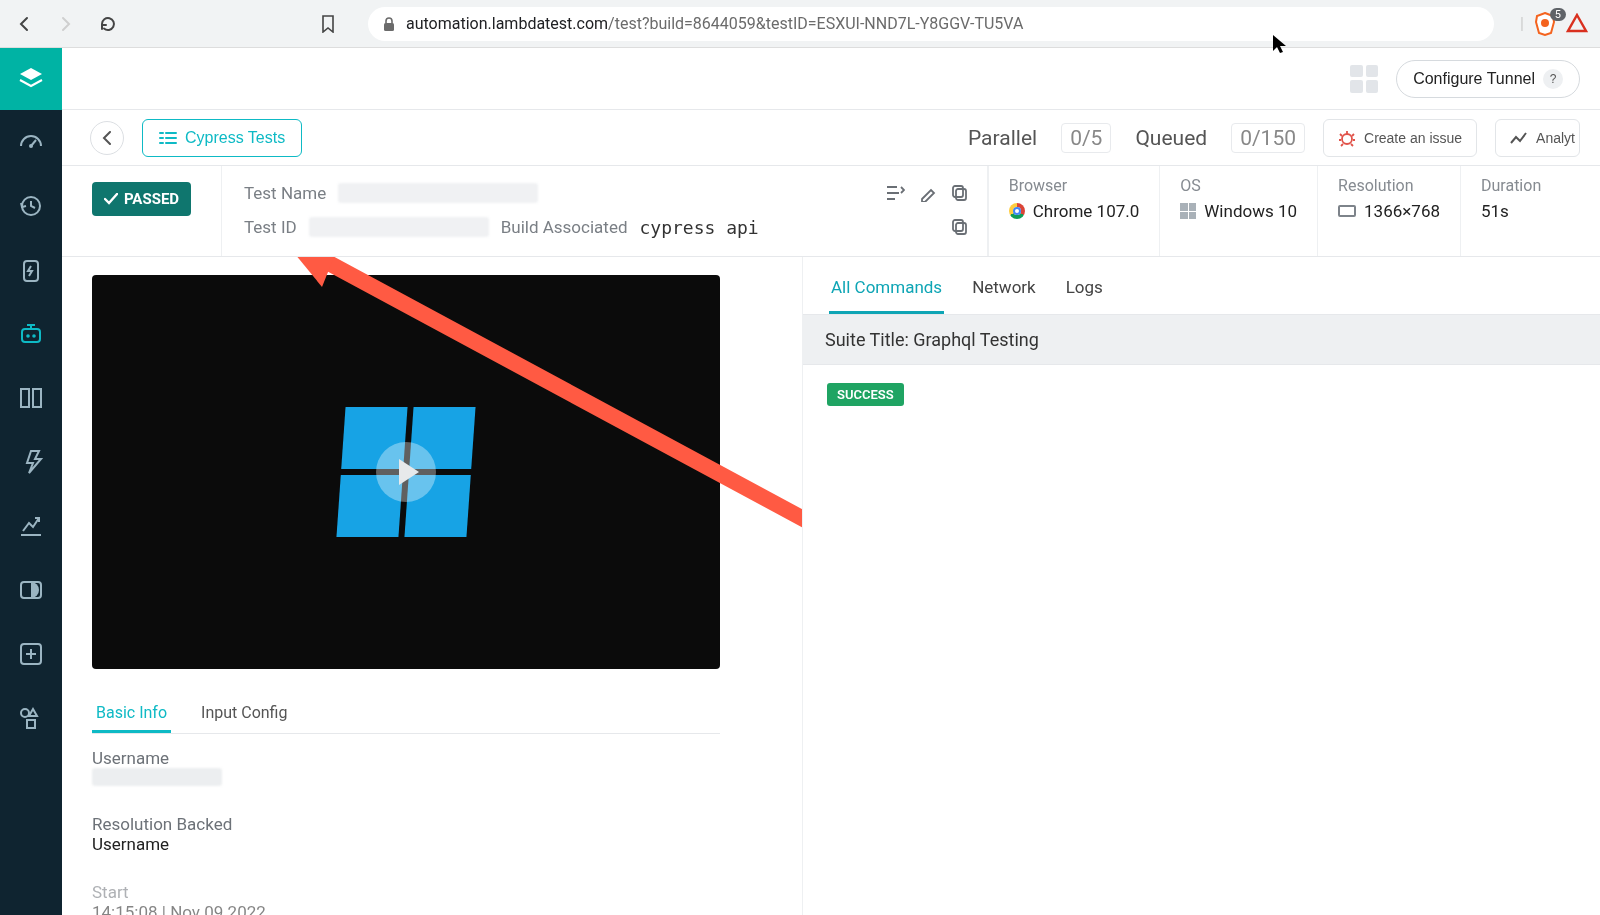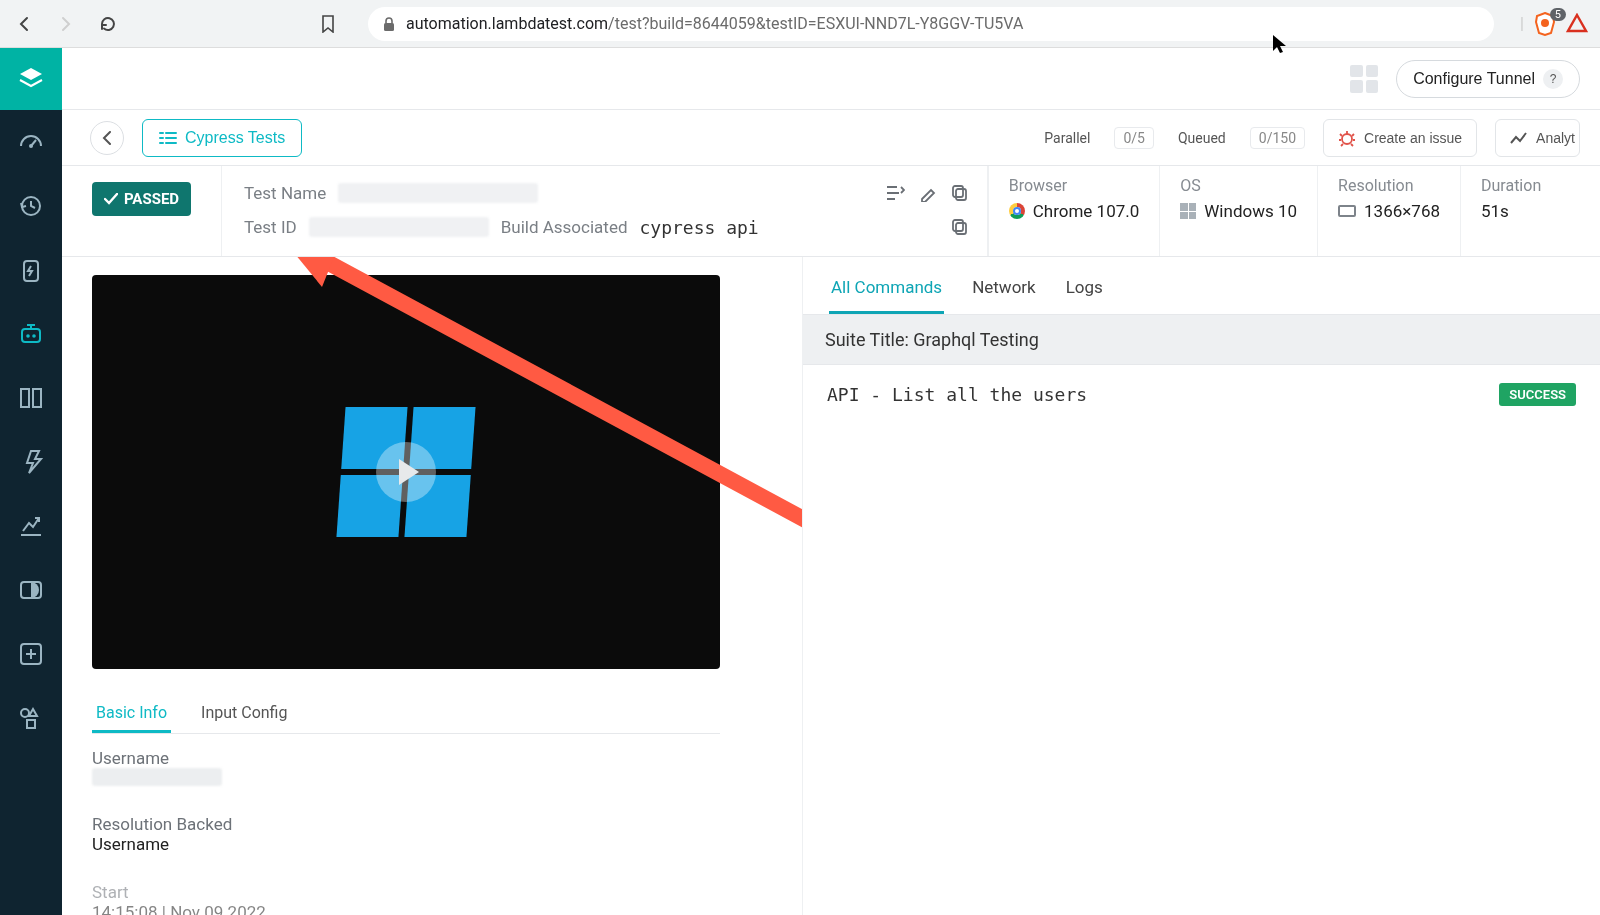--- a/index.html
+++ b/index.html
@@ -32,21 +32,21 @@
   .grid-toggle { width: 28px; height: 28px; display: grid; grid-template-columns: 1fr 1fr; grid-template-rows: 1fr 1fr; gap: 3px; }
   .grid-toggle span { background: #e2e5e9; border-radius: 2px; }
   .cfg-tunnel { border: 1px solid #d6dade; border-radius: 22px; height: 38px; padding: 0 16px; display: flex; align-items: center; gap: 8px; font-size: 16px; color: #222; background: #fff; }
   .cfg-tunnel .qmark { width: 20px; height: 20px; border-radius: 50%; background: #eef0f2; display: flex; align-items: center; justify-content: center; font-size: 12px; color: #555; }
 
   
   .sub-header { height: 56px; border-bottom: 1px solid #e6e8eb; display: flex; align-items: center; padding: 0 20px 0 28px; gap: 18px; }
   .back-circle { width: 34px; height: 34px; border: 1px solid #dcdfe3; border-radius: 50%; display: flex; align-items: center; justify-content: center; color: #555; }
   .browse-btn { border: 1px solid #0ebac5; color: #0ebac5; border-radius: 6px; height: 38px; padding: 0 16px; display: flex; align-items: center; gap: 8px; font-size: 16px; background: #fff; }
   .sub-spacer { flex: 1; }
-  .counters { display: flex; align-items: center; gap: 24px; font-size: 14px; color: #555; }
+  .counters { display: flex; align-items: center; gap: 24px; font-size: 21px; color: #555; }
   .counters .pill { border: 1px solid #e8eaed; border-radius: 4px; padding: 2px 8px; color: #888; }
   .action-btn { border: 1px solid #e2e5e8; border-radius: 6px; height: 38px; padding: 0 14px; display: flex; align-items: center; gap: 8px; font-size: 14px; color: #555; background: #fff; }
   .bug-icon { color: #e1534a; }
 
   
   .info-row { display: flex; border-bottom: 1px solid #e6e8eb; }
   .status-cell { width: 160px; display: flex; align-items: flex-start; justify-content: center; padding: 16px 0 0 0; border-right: 1px solid #eef0f2; }
   .status-badge { background: #0f766e; color: #fff; font-weight: 700; border-radius: 4px; padding: 8px 12px; font-size: 15px; display: flex; align-items: center; gap: 6px; }
   .name-block { flex: 1; border-right: 1px solid #eef0f2; padding: 10px 18px 12px 22px; }
   .name-line { display: flex; align-items: center; height: 34px; gap: 12px; color: #7a7f85; font-size: 17px; }
@@ -399,20 +399,19 @@
       </div>
 
       <div class="right-col">
         <div class="cmd-tabs">
           <div class="cmd-tab active">All Commands</div>
           <div class="cmd-tab">Network</div>
           <div class="cmd-tab">Logs</div>
         </div>
         <div class="suite-title">Suite Title: Graphql Testing</div>
         <div class="cmd-row">
-          <span class="cmd-name">API - List all the users</span>
           <span class="succ-badge">SUCCESS</span>
         </div>
       </div>
     </div>
 
   </div>
 </div>
 
 </body></html>

